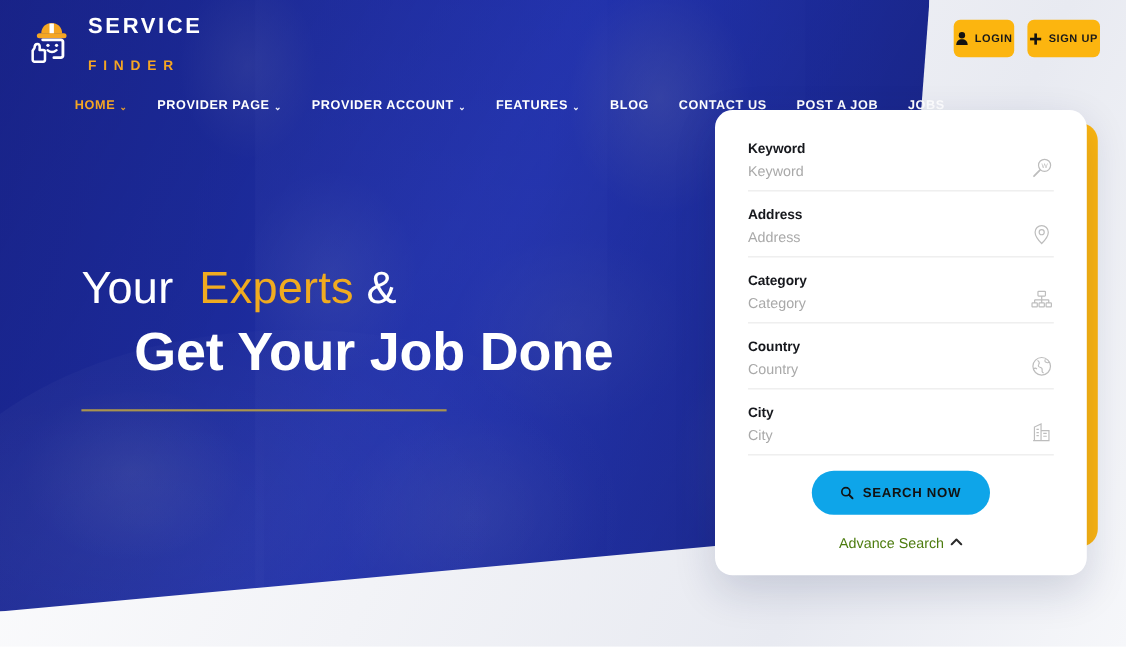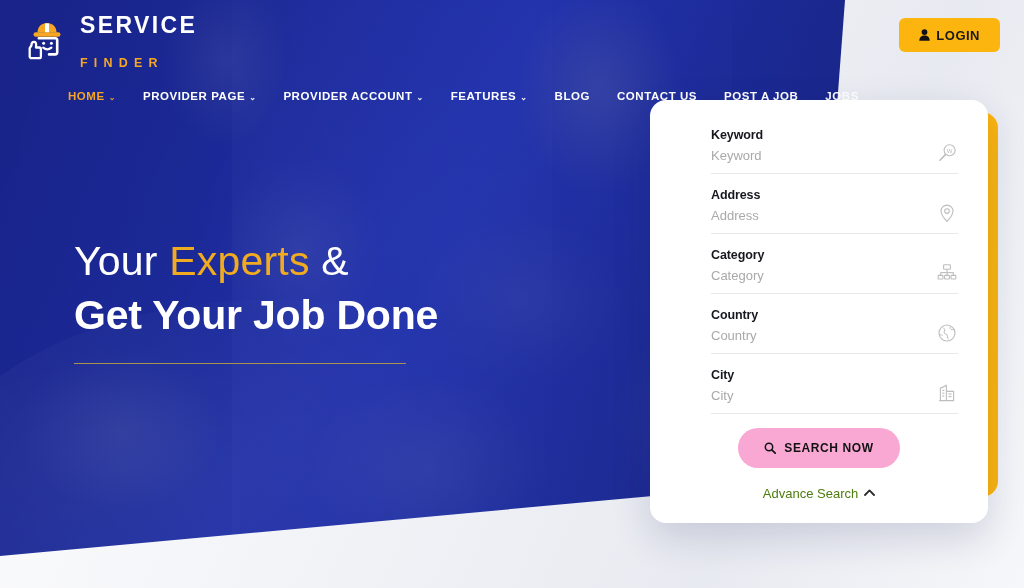--- a/index.html
+++ b/index.html
@@ -66,94 +66,94 @@
     background: radial-gradient(ellipse at 30% 40%, rgba(255,255,255,.055), rgba(255,255,255,0) 65%);
   }
 
   
   .header { position: absolute; left: 0; top: 0; width: 1024px; height: 70px; z-index: 20; }
 
   .logo { position: absolute; left: 24px; top: 12px; display: flex; align-items: center; gap: 10px; }
   .logo-mark { width: 46px; height: 44px; position: relative; flex: none; }
   .logo-text { line-height: 1; padding-top: 2px; }
   .logo-top {
-    font-size: 23px; font-weight: 700; letter-spacing: 2.4px;
+    font-size: 20px; font-weight: 700; letter-spacing: 2.4px;
     color: #ffffff;
   }
   .logo-bot {
     font-size: 12.5px; font-weight: 700; letter-spacing: 6.2px;
     color: #f5a623; margin-top: 20px;
   }
 
   .nav { position: absolute; left: 68px; top: 90px; display: flex; align-items: center; gap: 0; }
   .nav-item {
     display: flex; align-items: center; gap: 4px;
     color: #ffffff; font-size: 11.5px; font-weight: 700; letter-spacing: .55px;
     margin-right: 27px; white-space: nowrap; cursor: pointer;
     text-transform: uppercase;
   }
   .nav-item.active { color: #f5a623; }
   .nav-caret { font-size: 8px; opacity: .95; transform: translateY(1px); }
 
   .auth { position: absolute; right: 24px; top: 18px; display: flex; gap: 12px; }
   .btn-auth {
     display: flex; align-items: center; justify-content: center; gap: 6px;
-    height: 34px; padding: 0 20px; border-radius: 6px;
+    height: 34px; padding: 0 2px; border-radius: 6px;
     background: #fcb50f; color: #1a1a1a;
-    font-size: 13px; font-weight: 700; letter-spacing: .5px;
+    font-size: 10px; font-weight: 700; letter-spacing: .5px;
     border: none; cursor: pointer; text-transform: uppercase;
     font-family: "Liberation Sans", sans-serif;
   }
 
   
   .hero-copy { position: absolute; left: 74px; top: 237px; z-index: 15; }
   .hero-line1 {
     font-size: 41px; font-weight: 300; color: #ffffff; letter-spacing: .2px;
     line-height: 1.18; white-space: nowrap;
   }
-  .hero-line1 .hl { color: #f0ab20; }
+  .hero-line1 .hl { color: #f0ab20; margin-left: 12px; }
   .hero-line2 {
-    font-size: 41px; font-weight: 700; color: #ffffff; letter-spacing: -.2px;
-    line-height: 1.2; margin-top: 6px; white-space: nowrap;
+    font-size: 49px; font-weight: 700; color: #ffffff; letter-spacing: -.2px;
+    line-height: 1.2; margin-top: 6px; white-space: nowrap; margin-left: 48px;
   }
   .hero-rule {
     margin-top: 22px; width: 332px; height: 1.5px;
     background: #a9934f;
   }
 
   
   .search-wrap { position: absolute; left: 650px; top: 100px; z-index: 30; width: 340px; }
   .card-shadow-yellow {
     position: absolute; left: 10px; top: 12px; width: 338px; height: 385px;
     background: #fcb50f; border-radius: 16px;
   }
   .card {
     position: relative; width: 338px; min-height: 380px;
     background: #ffffff; border-radius: 16px;
     padding: 28px 30px 22px 30px;
     box-shadow: 0 14px 38px rgba(20,30,80,.16);
   }
-  .field { position: relative; padding: 0 0 10px 0; border-bottom: 1px solid #e8e8e8; margin-bottom: 14px; margin-left: 31px; }
+  .field { position: relative; padding: 0 0 10px 0; border-bottom: 1px solid #e8e8e8; margin-bottom: 14px; }
   .field:last-of-type { margin-bottom: 18px; }
   .field-label { font-size: 12.5px; font-weight: 700; color: #16181d; letter-spacing: -.1px; }
   .field-input {
     display: block; width: 220px; border: none; outline: none;
     font-size: 13px; color: #9a9a9a; margin-top: 6px;
     font-family: "Liberation Sans", sans-serif; background: transparent;
   }
   .field-input::placeholder { color: #a9a9a9; }
   .field-icon {
     position: absolute; right: 0; bottom: 9px;
     width: 22px; height: 22px; color: #b4b4b4;
     display: flex; align-items: center; justify-content: center;
   }
   .btn-search {
     display: flex; align-items: center; justify-content: center; gap: 8px;
     width: 162px; height: 40px; margin: 0 auto;
-    background: #f9a8d4; color: #121212; border: none; border-radius: 22px;
+    background: #0ea5e9; color: #121212; border: none; border-radius: 22px;
     font-size: 12px; font-weight: 700; letter-spacing: .6px; cursor: pointer;
     text-transform: uppercase; font-family: "Liberation Sans", sans-serif;
   }
   .adv {
     display: flex; align-items: center; justify-content: center; gap: 6px;
     margin-top: 18px; font-size: 13px; color: #4d7c0f; cursor: pointer;
   }
   .adv-caret { font-size: 10px; font-weight: 700; transform: translateY(-1px); }
 
   svg { display: block; }
@@ -231,20 +231,29 @@
 
     <div class="auth">
       <button class="btn-auth">
         <span>
           <svg width="11" height="12" viewBox="0 0 11 12" aria-hidden="true">
             <circle cx="5.5" cy="3.1" r="2.9" fill="#121212"></circle>
             <path d="M0.3 11.8 C0.3 8.4 2.6 6.6 5.5 6.6 C8.4 6.6 10.7 8.4 10.7 11.8 Z" fill="#121212"></path>
           </svg>
         </span>
         <span>LOGIN</span>
+      </button>
+      <button class="btn-auth">
+        <span>
+          <svg width="11" height="11" viewBox="0 0 11 11" aria-hidden="true">
+            <rect x="4.3" y="0.4" width="2.4" height="10.2" fill="#121212"></rect>
+            <rect x="0.4" y="4.3" width="10.2" height="2.4" fill="#121212"></rect>
+          </svg>
+        </span>
+        <span>SIGN UP</span>
       </button>
     </div>
   </div>
 
   <div class="hero-copy">
     <div class="hero-line1"><span>Your </span><span class="hl">Experts</span><span> &amp;</span></div>
     <div class="hero-line2">Get Your Job Done</div>
     <div class="hero-rule"></div>
   </div>
 

